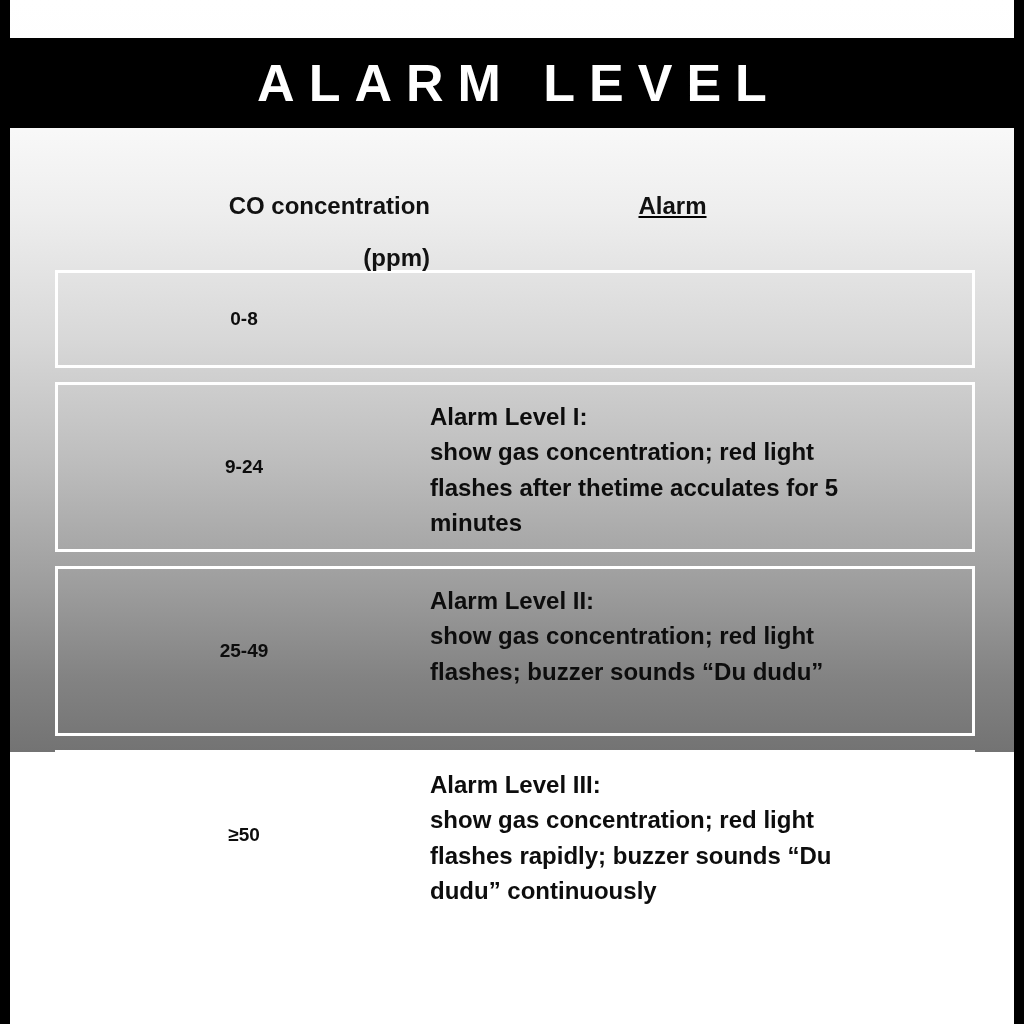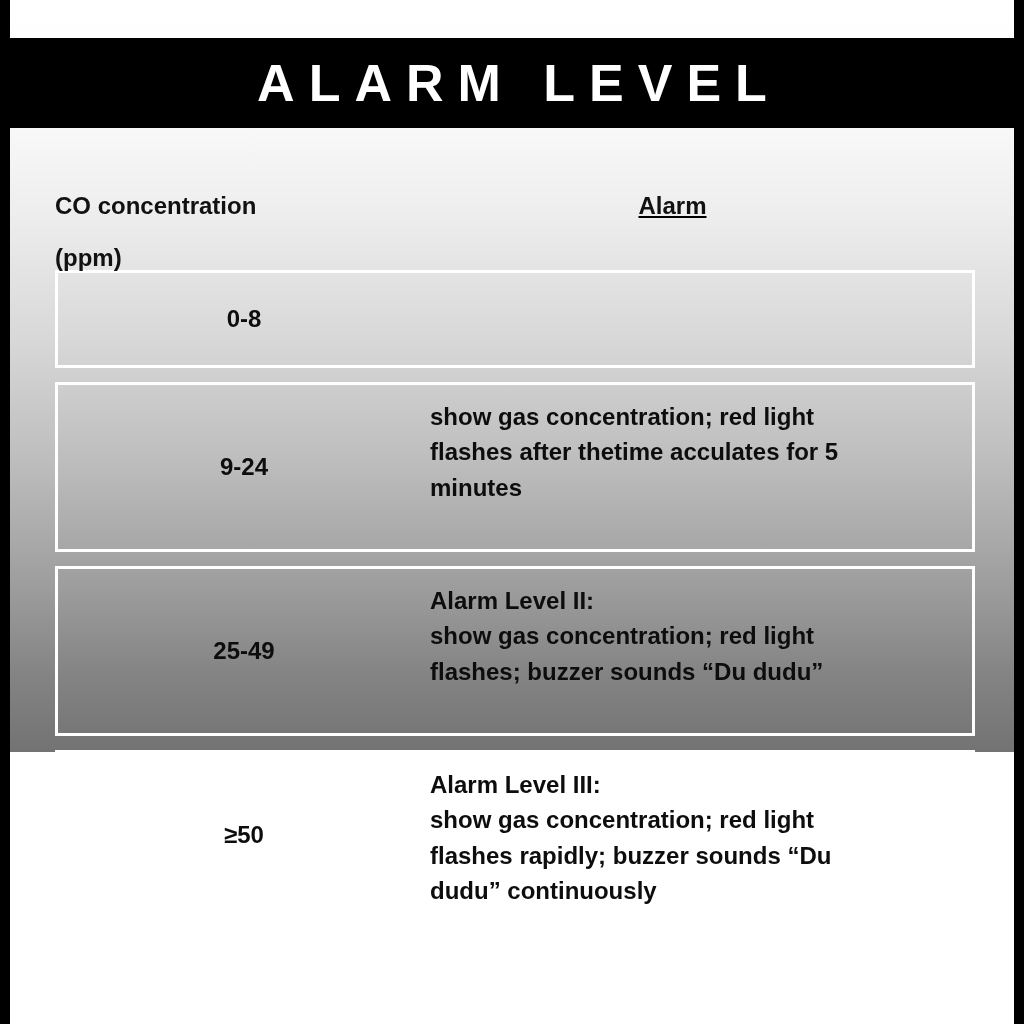--- a/index.html
+++ b/index.html
@@ -58,21 +58,21 @@
     width: 920px;
   }
 
   .head-row {
     display: flex;
     align-items: flex-start;
     height: 100px;
   }
   .head-col-a {
     width: 375px;
-    text-align: left;
+    text-align: right;
     padding-top: 20px;
   }
   .head-col-b {
     flex: 1;
     text-align: center;
     padding-top: 20px;
     padding-right: 60px;
     text-decoration: underline;
   }
   .head-text {
@@ -97,21 +97,21 @@
     box-sizing: border-box;
   }
   .cell-conc {
     width: 372px;
     display: flex;
     align-items: center;
     justify-content: center;
     box-sizing: border-box;
   }
   .conc-text {
-    font-size: 24px;
+    font-size: 19px;
     font-weight: bold;
     color: #0d0d0d;
   }
   .cell-alarm {
     flex: 1;
     padding: 14px 30px 16px 0;
     box-sizing: border-box;
   }
   .alarm-line {
     font-size: 24px;
@@ -153,20 +153,21 @@
       <div class="cell-conc">
         <span class="conc-text">0-8</span>
       </div>
     </div>
 
     <div class="row row-1">
       <div class="cell-conc">
         <span class="conc-text">9-24</span>
       </div>
       <div class="cell-alarm">
+        <div class="alarm-line">Alarm Level I:</div>
         <div class="alarm-line">show gas concentration; red light</div>
         <div class="alarm-line">flashes after thetime acculates for 5</div>
         <div class="alarm-line">minutes</div>
       </div>
     </div>
 
     <div class="row row-2">
       <div class="cell-conc">
         <span class="conc-text">25-49</span>
       </div>

